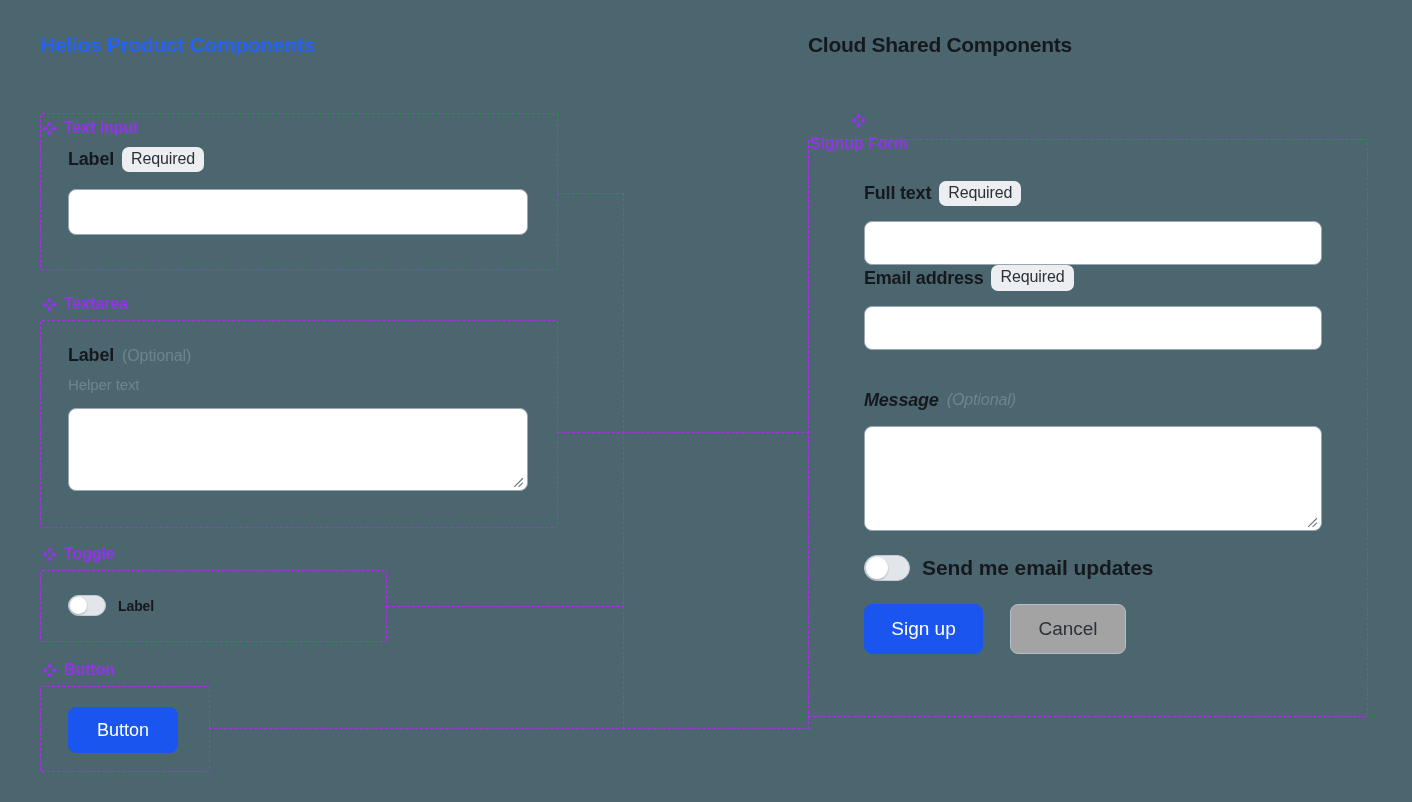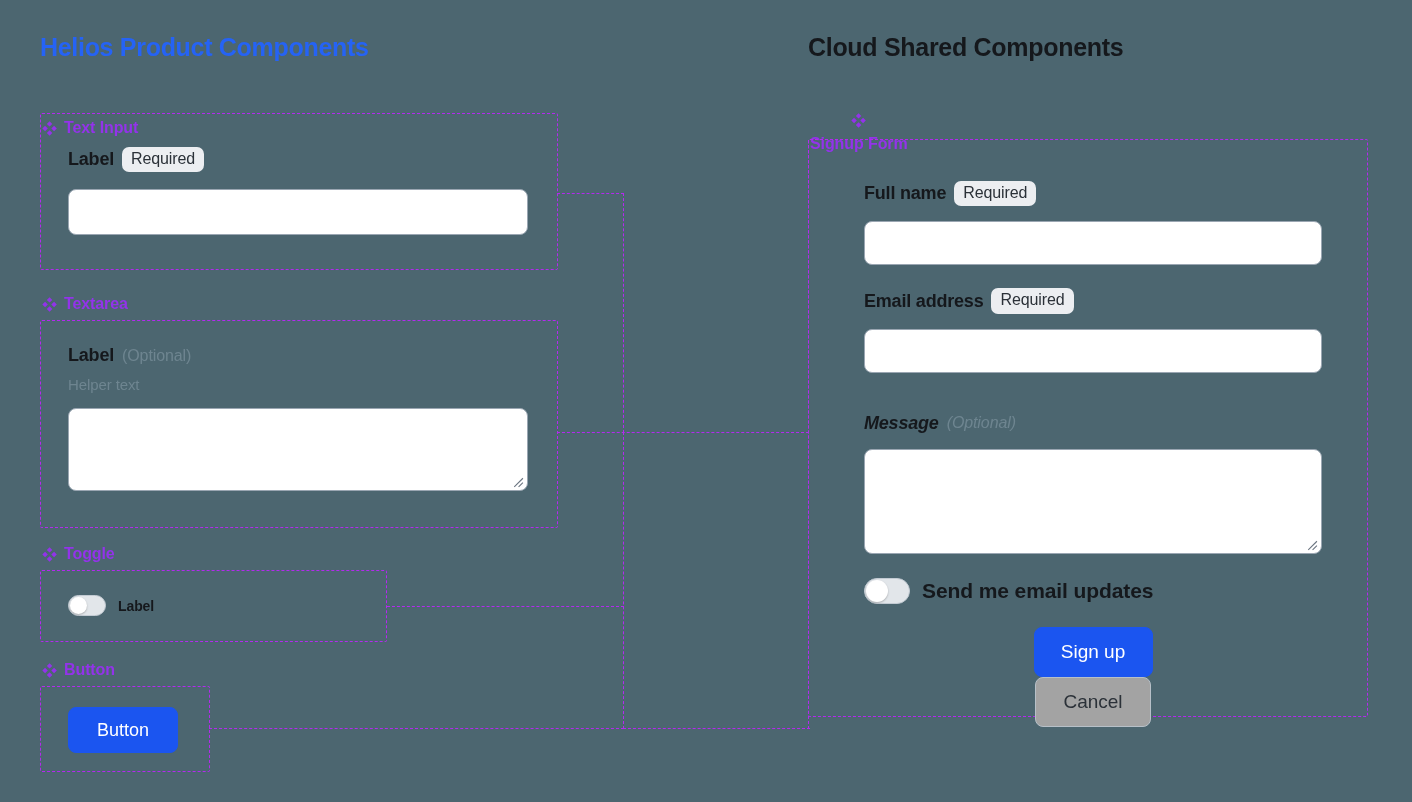--- a/index.html
+++ b/index.html
@@ -11,21 +11,21 @@
     font-family: "Liberation Sans", sans-serif;
     overflow: hidden;
     position: relative;
   }
 
   .canvas { position: absolute; inset: 0; }
 
   
   .panel-title {
     position: absolute;
-    font-size: 25px;
+    font-size: 21px;
     font-weight: bold;
     letter-spacing: -0.3px;
     white-space: nowrap;
   }
   #left-title  { left: 40px;  top: 33px; color: #2563f5; }
   #right-title { left: 808px; top: 33px; color: #15181c; }
 
   
   .section-header {
     position: absolute;
@@ -297,26 +297,26 @@
       </g>
     </svg>
     <span class="sec-label">Signup Form</span>
   </div>
 
   <div class="comp-box" style="left:808px; top:139px; width:560px; height:578px;">
 
     <div class="abs" style="left:55px; top:41px; width:458px;">
 
       <div class="field-label-row">
-        <span class="field-label">Full name</span>
+        <span class="field-label">Full text</span>
         <span class="badge-required">Required</span>
       </div>
       <input class="text-input" type="text" style="margin-top: 15px; height: 44px;" placeholder="">
 
-      <div class="field-label-row" style="margin-top:23px;">
+      <div class="field-label-row" style="">
         <span class="field-label">Email address</span>
         <span class="badge-required">Required</span>
       </div>
       <input class="text-input" type="text" style="margin-top: 15px; height: 44px;" placeholder="">
 
       <div class="field-label-row" style="margin-top:40px;font-style:italic;">
         <span class="field-label">Message</span>
         <span class="opt-text">(Optional)</span>
       </div>
       <div style="position:relative; margin-top:15px;">
@@ -326,21 +326,21 @@
         </svg>
       </div>
 
       <div class="toggle-row" style="margin-top:24px;">
         <div class="toggle big">
           <div class="knob"></div>
         </div>
         <span class="toggle-label big">Send me email updates</span>
       </div>
 
-      <div style="display:flex; align-items:center; margin-top:23px;flex-direction:column;">
+      <div style="display:flex; align-items:center; gap:27px; margin-top:23px;">
         <button class="btn btn-primary" style="width:119px; height:50px; font-size:19px;">Sign up</button>
         <button class="btn btn-secondary" style="width:116px; height:50px; font-size:19px;">Cancel</button>
       </div>
 
     </div>
   </div>
 
 </div>
 
 </body></html>

